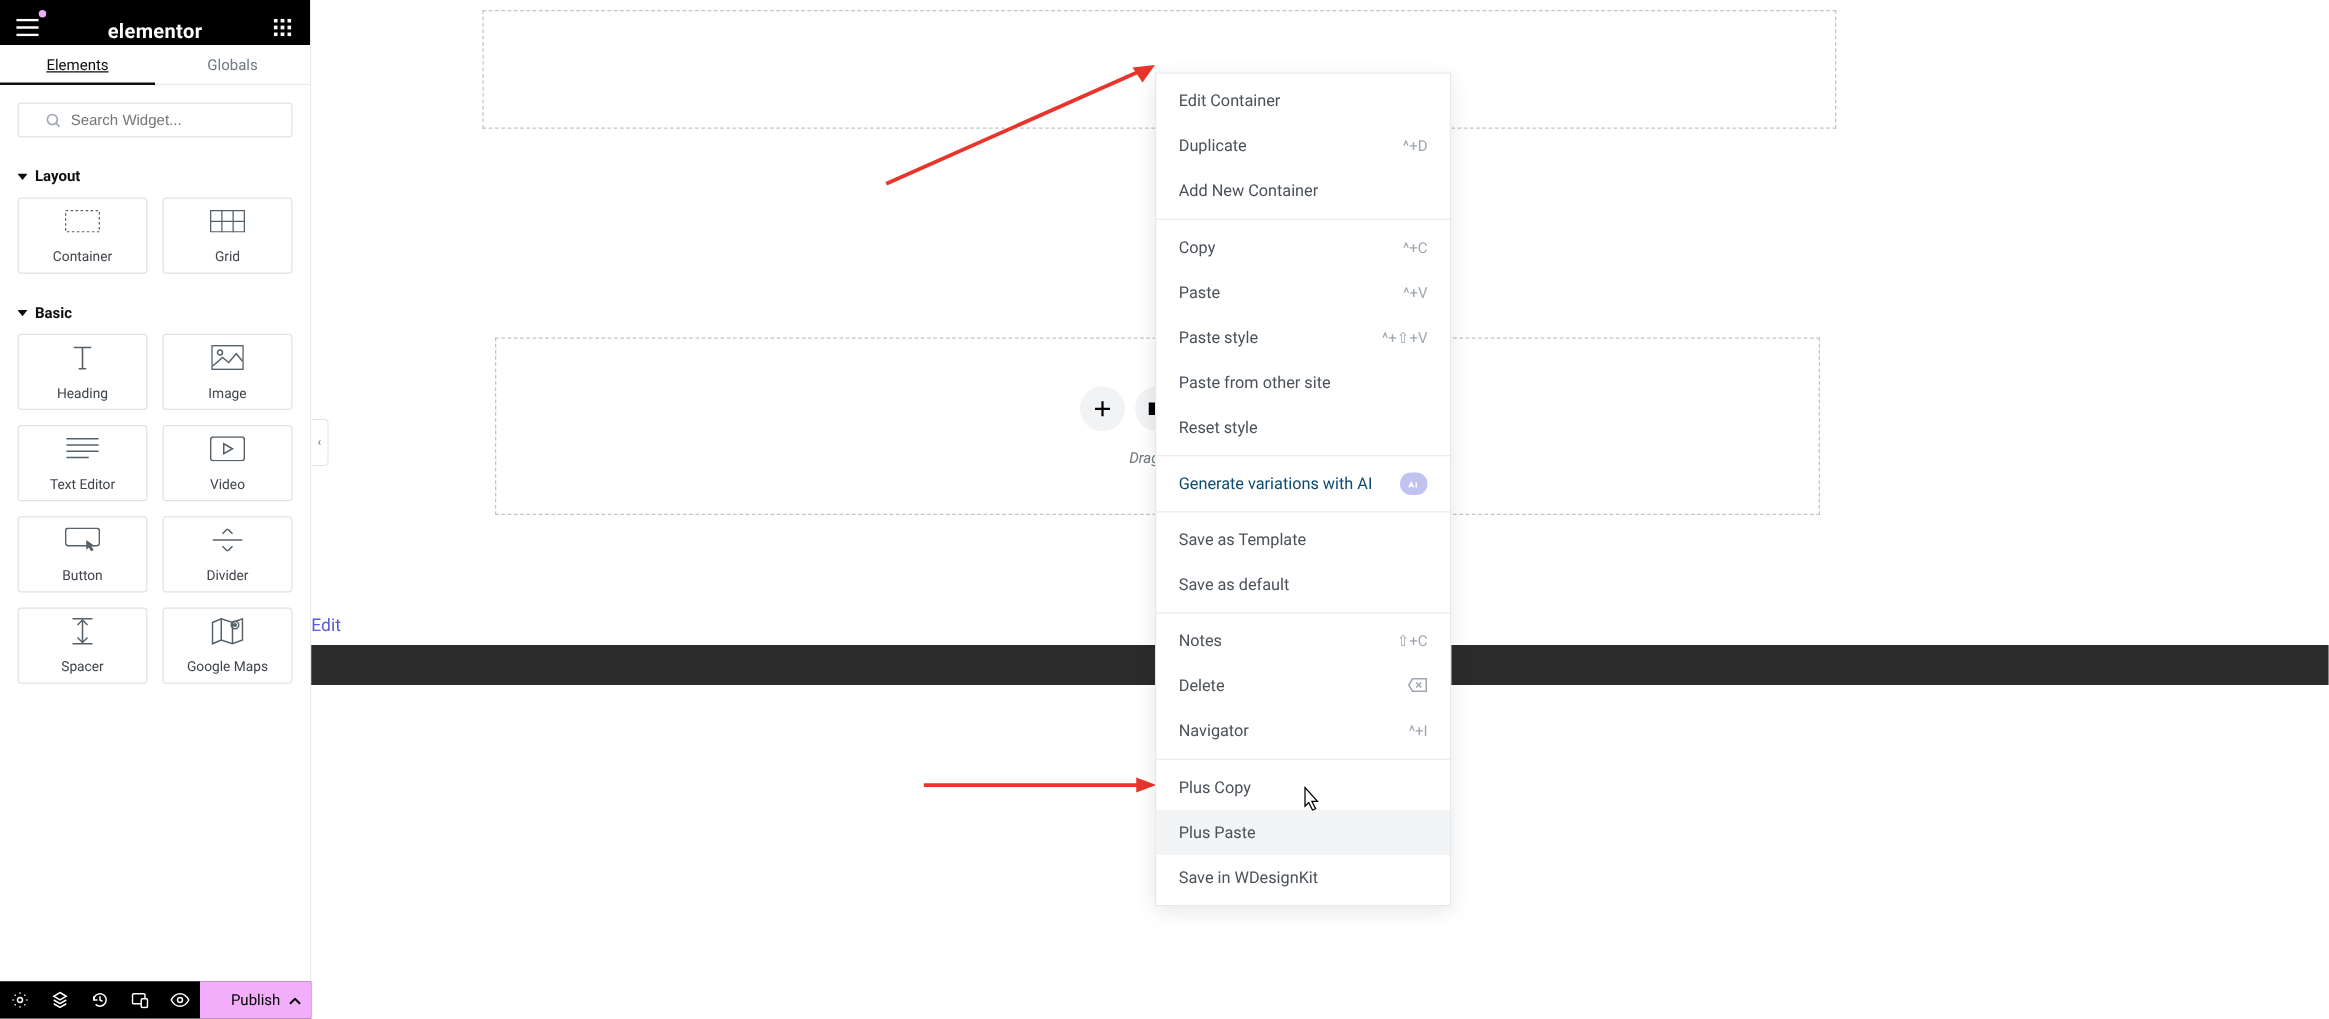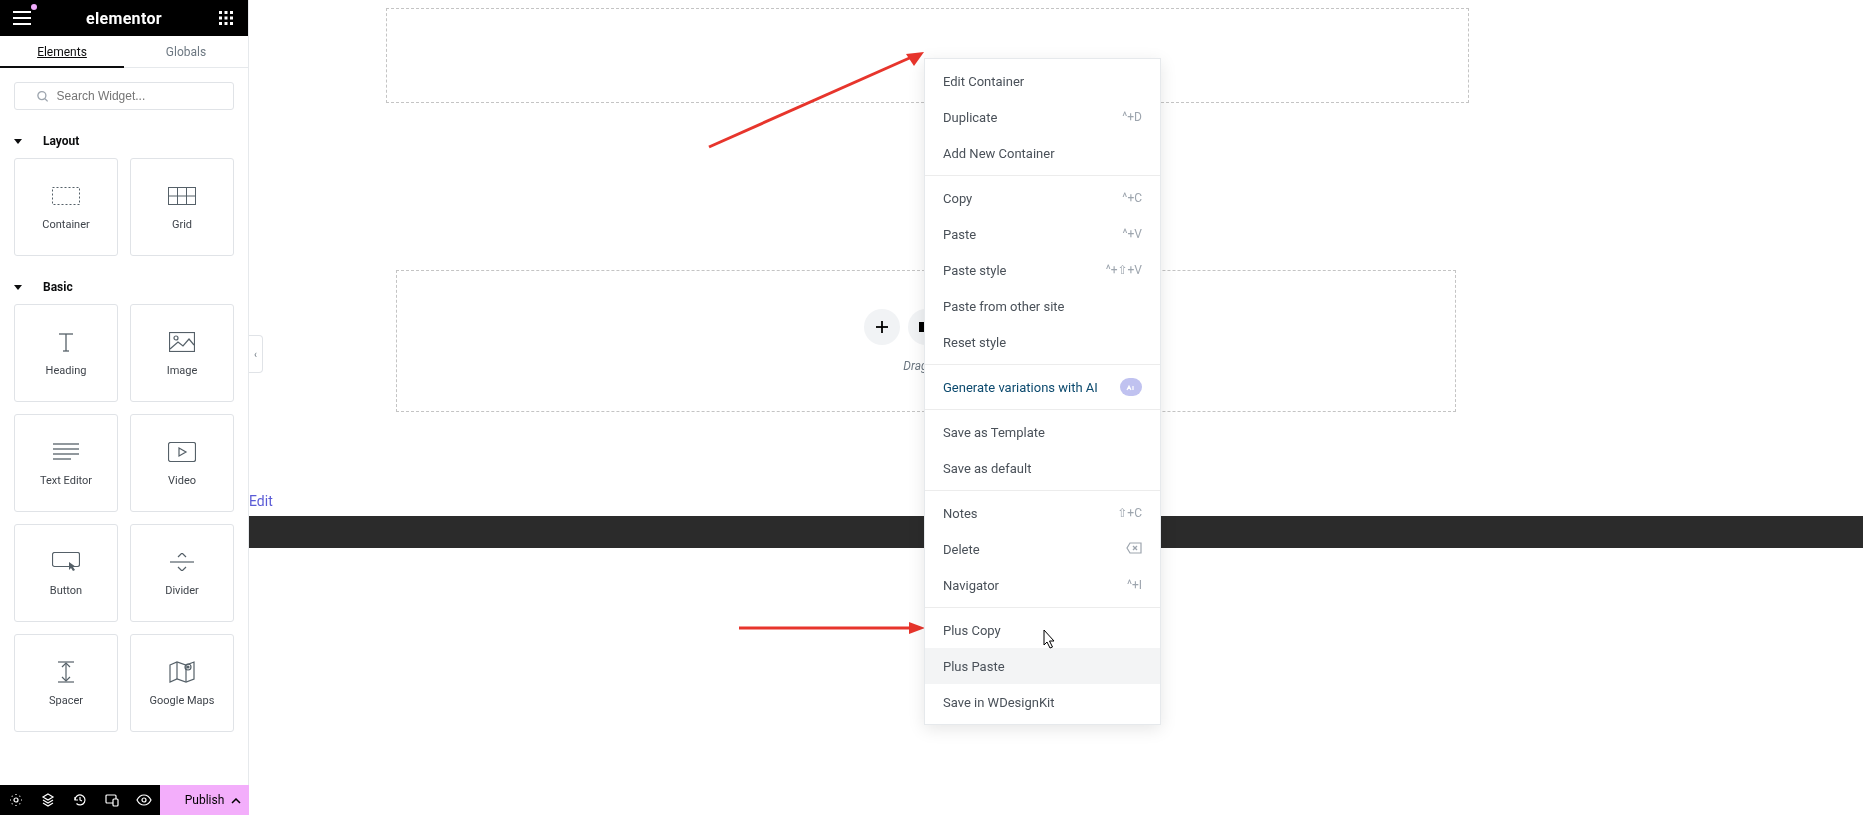--- a/index.html
+++ b/index.html
@@ -1,39 +1,39 @@
 <!DOCTYPE html>
 <html><head>
 <meta charset="utf-8">
 <style>
 * { margin: 0; padding: 0; box-sizing: border-box; }
 body { font-family: -apple-system, BlinkMacSystemFont, "Segoe UI", Roboto, sans-serif; font-size: 13px; color: #3f444b; overflow: hidden; width: 1863px; height: 815px; position: relative; }
 
 
 .sidebar { position: absolute; left: 0; top: 0; width: 249px; height: 100%; background: #fff; border-right: 1px solid #e6e9ec; display: flex; flex-direction: column; }
-.sidebar-header { height: 36px; background: #000; display: flex; align-items: center; padding: 12px 10px; position: relative; }
+.sidebar-header { height: 36px; background: #000; display: flex; align-items: flex-end; padding: 2px 10px; position: relative; }
 .menu-btn { width: 24px; height: 24px; display: flex; align-items: center; justify-content: center; cursor: pointer; position: relative; }
 .menu-btn svg { stroke: #fff; }
 .pink-dot { position: absolute; top: -2px; right: -3px; width: 6px; height: 6px; border-radius: 50%; background: #f0abfc; }
 .logo { color: #fff; font-weight: 700; font-size: 16px; letter-spacing: 0.3px; flex: 1; text-align: center; }
 .apps-btn { width: 24px; height: 24px; display: flex; align-items: center; justify-content: center; cursor: pointer; }
 
 .tabs { display: flex; height: 32px; border-bottom: 1px solid #e6e9ec; }
 .tab { flex: 1; display: flex; align-items: center; justify-content: center; font-size: 12px; color: #6d7882; cursor: pointer; position: relative; }
 .tab.active { color: #0c0d0e; text-decoration: underline; }
 .tab.active::after { content: ""; position: absolute; bottom: -1px; left: 0; right: 0; height: 2px; background: #0c0d0e; }
 
 .search-wrap { padding: 14px; }
 .search { display: flex; align-items: center; border: 1px solid #e0e3e7; border-radius: 3px; padding: 6px 22px; gap: 8px; }
 .search input { border: none; outline: none; font-size: 12px; color: #6d7882; width: 100%; background: transparent; }
 
-.section-head { display: flex; align-items: center; gap: 21px; padding: 10px 14px; font-weight: 700; font-size: 12px; color: #0c0d0e; cursor: pointer; }
+.section-head { display: flex; align-items: center; gap: 6px; padding: 10px 14px; font-weight: 700; font-size: 12px; color: #0c0d0e; cursor: pointer; }
 
 .widget-grid { display: grid; grid-template-columns: 1fr 1fr; gap: 12px; padding: 0 14px 14px; }
-.widget { border: 1px solid #e0e3e7; border-radius: 3px; height: 98px; display: flex; flex-direction: column; align-items: center; justify-content: center; gap: 10px; cursor: grab; font-size: 11px; color: #3f444b; }
+.widget { border: 1px solid #e0e3e7; border-radius: 3px; height: 61px; display: flex; flex-direction: column; align-items: center; justify-content: center; gap: 10px; cursor: grab; font-size: 11px; color: #3f444b; }
 .widget-icon { width: 28px; height: 24px; display: flex; align-items: center; justify-content: center; color: #556068; }
 
 .bottom-bar { position: absolute; bottom: 0; left: 0; width: 249px; height: 30px; background: #000; display: flex; align-items: center; z-index: 5; }
 .bb-icon { width: 32px; height: 30px; display: flex; align-items: center; justify-content: center; color: #fff; cursor: pointer; }
 .publish { flex: 1; background: #f3aefb; color: #000; height: 30px; display: flex; align-items: center; justify-content: center; font-size: 12px; cursor: pointer; position: relative; }
 .publish-arrow { position: absolute; right: 8px; }
 
 
 .canvas { position: absolute; left: 249px; top: 0; right: 0; bottom: 0; background: #fff; }
 .collapse-handle { position: absolute; left: 0; top: 335px; width: 14px; height: 38px; background: #fff; border: 1px solid #e0e3e7; border-left: none; border-radius: 0 4px 4px 0; display: flex; align-items: center; justify-content: center; cursor: pointer; font-size: 10px; color: #6d7882; }

